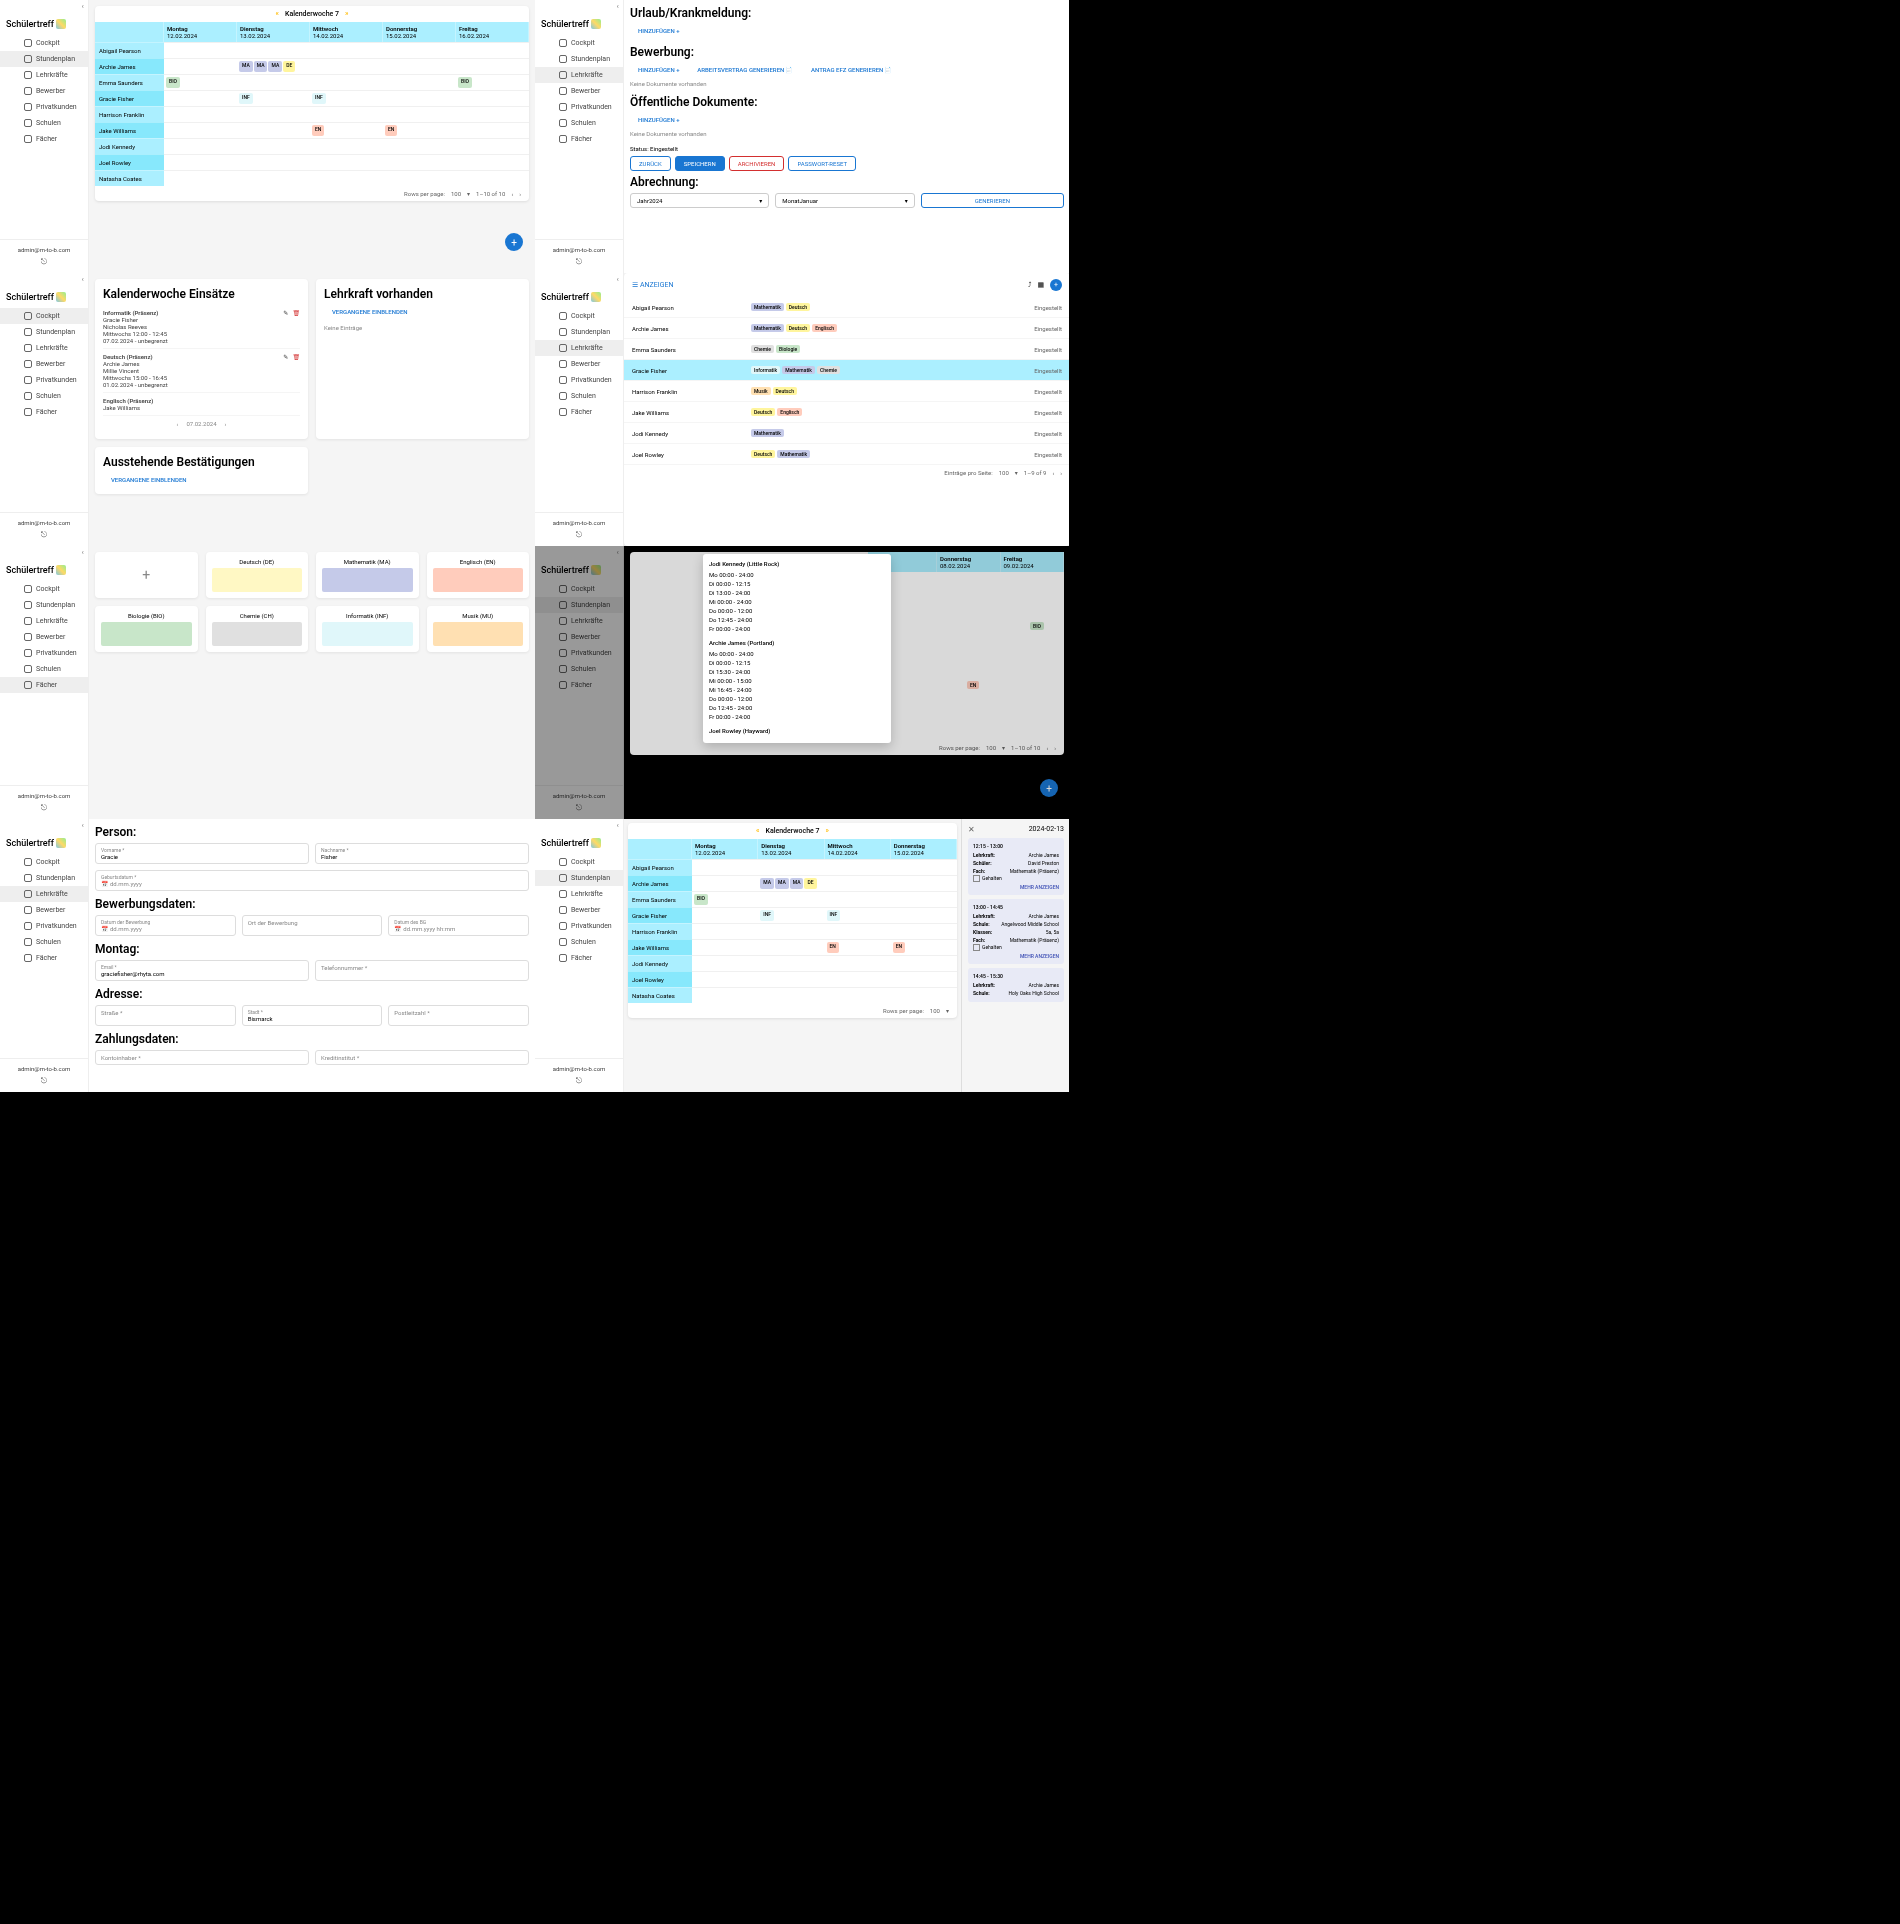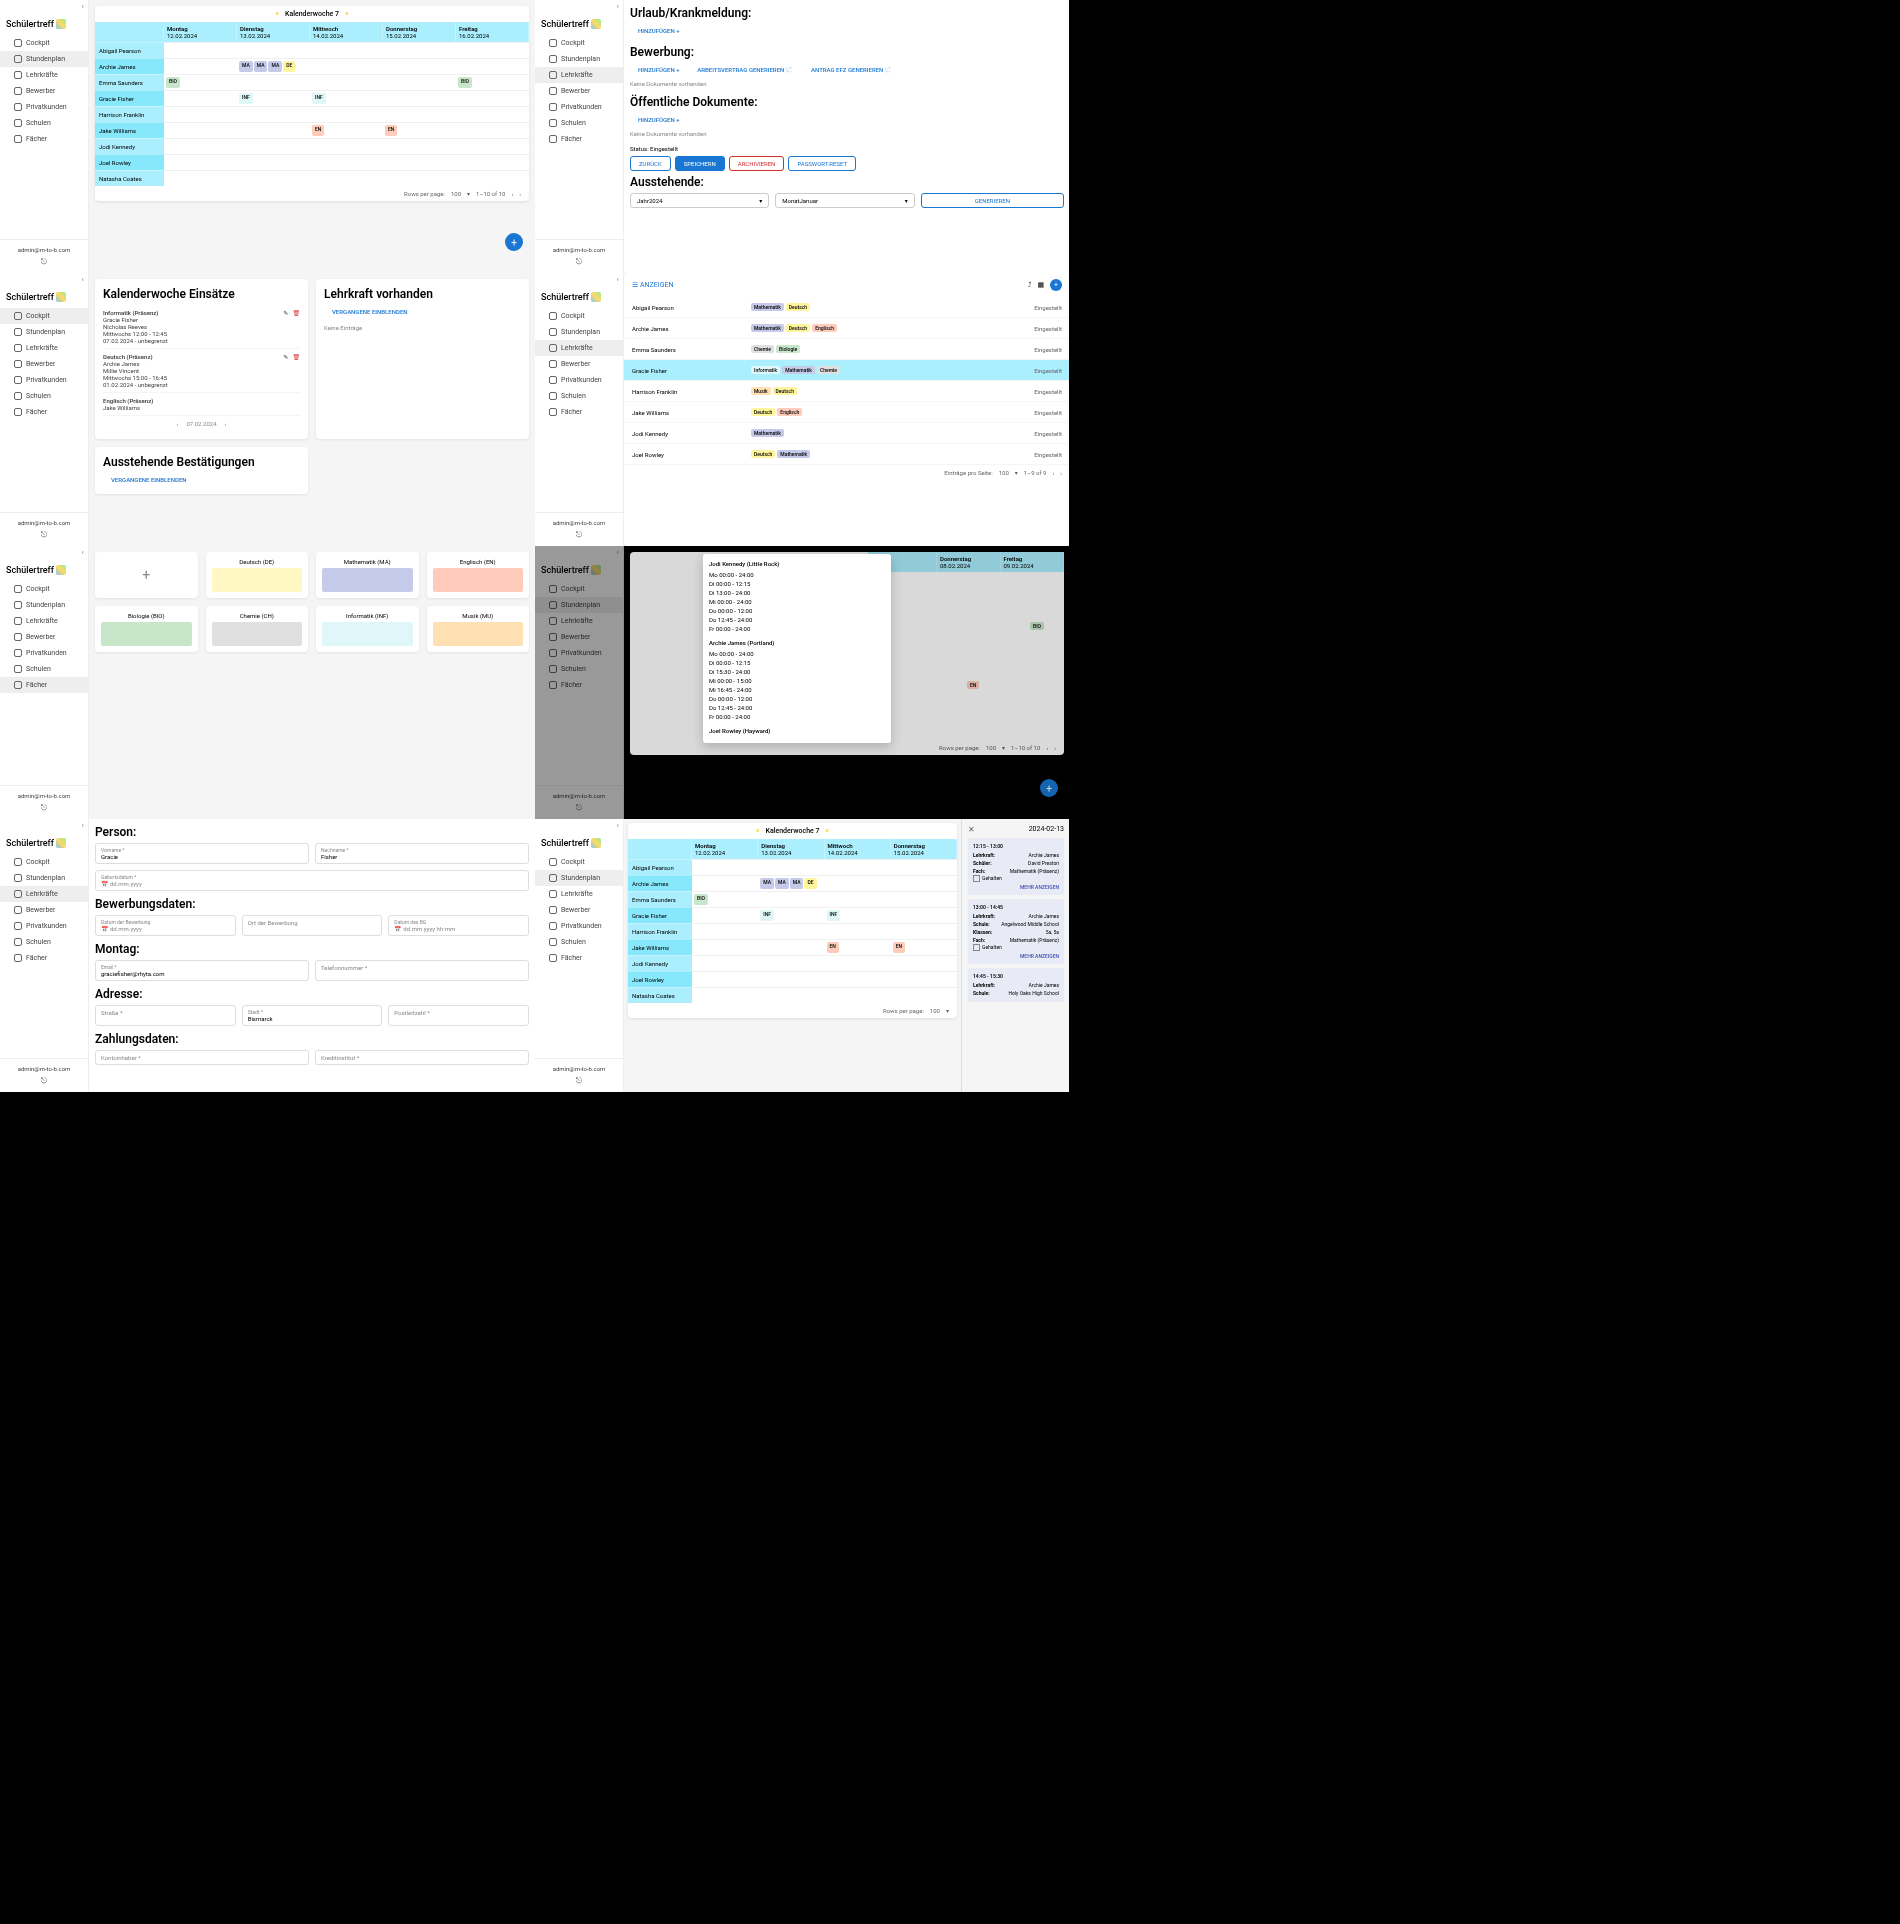--- a/index.html
+++ b/index.html
@@ -4,21 +4,21 @@
 <style>
 *{box-sizing:border-box;margin:0;padding:0;font-family:-apple-system,BlinkMacSystemFont,"Segoe UI",Roboto,sans-serif}
 body{background:#000;width:1069px;height:1093px;overflow:hidden;font-size:7px}
 .grid{display:grid;grid-template-columns:repeat(2,535px);grid-template-rows:repeat(4,273px)}
 .cell{background:#f5f5f5;position:relative;overflow:hidden;display:flex}
 .sidebar{width:89px;background:#fff;display:flex;flex-direction:column;border-right:1px solid #eee}
 .sb-toggle{text-align:right;padding:2px 4px;color:#888;font-size:8px}
 .logo{padding:6px;font-size:9px;font-weight:500;display:flex;align-items:center;gap:2px}
 .logo-icon{width:10px;height:10px;background:linear-gradient(45deg,#7ec8e3,#ffd966,#90ee90);border-radius:2px}
 .nav{flex:1}
-.nav-item{display:flex;align-items:center;gap:4px;padding:4px 14px;color:#444;cursor:pointer}
+.nav-item{display:flex;align-items:center;gap:4px;padding:4px 24px;color:#444;cursor:pointer}
 .nav-item.active{background:#eee}
 .nav-icon{width:8px;height:8px;border:1px solid #666;border-radius:2px;flex-shrink:0}
 .sb-footer{padding:6px;text-align:center;color:#444;font-size:6px;border-top:1px solid #eee}
 .sb-footer .logout{margin-top:4px;font-size:8px}
 .main{flex:1;padding:6px;overflow:hidden}
 .card{background:#fff;border-radius:4px;box-shadow:0 1px 3px rgba(0,0,0,.1)}
 .cal-head{display:flex;align-items:center;justify-content:center;gap:6px;padding:4px;font-size:7px;font-weight:500}
 .arrow{color:#fb0;cursor:pointer}
 .cal-grid{display:grid;grid-template-columns:69px repeat(5,1fr)}
 .cal-hcell{background:#abefff;padding:3px;font-size:6px;text-align:left;border-right:1px solid rgba(255,255,255,.3)}
@@ -263,21 +263,21 @@
     <div class="section-title" style="margin-top:8px">Öffentliche Dokumente:</div>
     <div><span class="btn link"><span>HINZUFÜGEN</span> +</span></div>
     <div class="muted" style="margin-top:4px">Keine Dokumente vorhanden</div>
     <div style="margin-top:8px;font-size:6px">Status: Eingestellt</div>
     <div class="row-btns">
       <span class="btn" style="color:#1976d2;border-color:#1976d2">ZURÜCK</span>
       <span class="btn blue">SPEICHERN</span>
       <span class="btn red">ARCHIVIEREN</span>
       <span class="btn" style="color:#1976d2;border-color:#1976d2">PASSWORT-RESET</span>
     </div>
-    <div class="section-title">Ausstehende:</div>
+    <div class="section-title">Abrechnung:</div>
     <div class="form-row">
       <div class="select" style="flex:1">
             <span><span class="lbl">Jahr</span><span>2024</span></span>
             <span>▾</span>
           </div>
       <div class="select" style="flex:1">
             <span><span class="lbl">Monat</span><span>Januar</span></span>
             <span>▾</span>
           </div>
       <span class="btn" style="flex:1;text-align:center;color:#1976d2;border-color:#1976d2">GENERIEREN</span>

